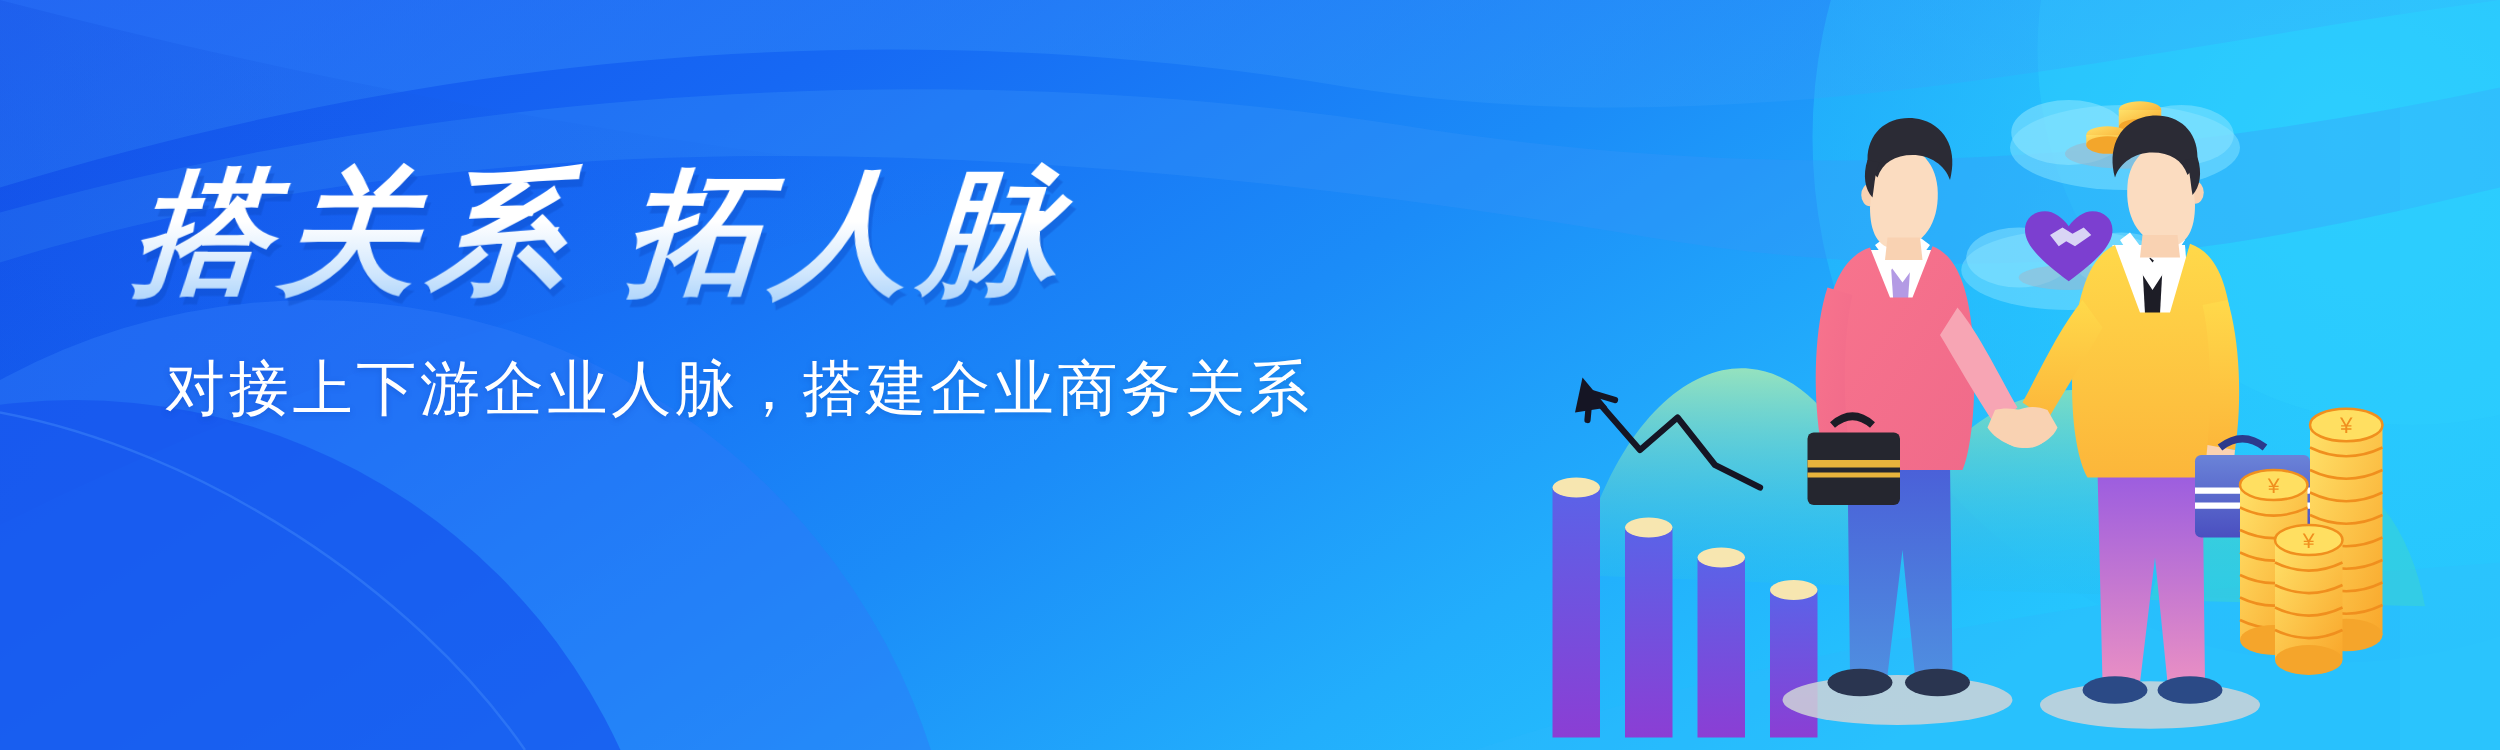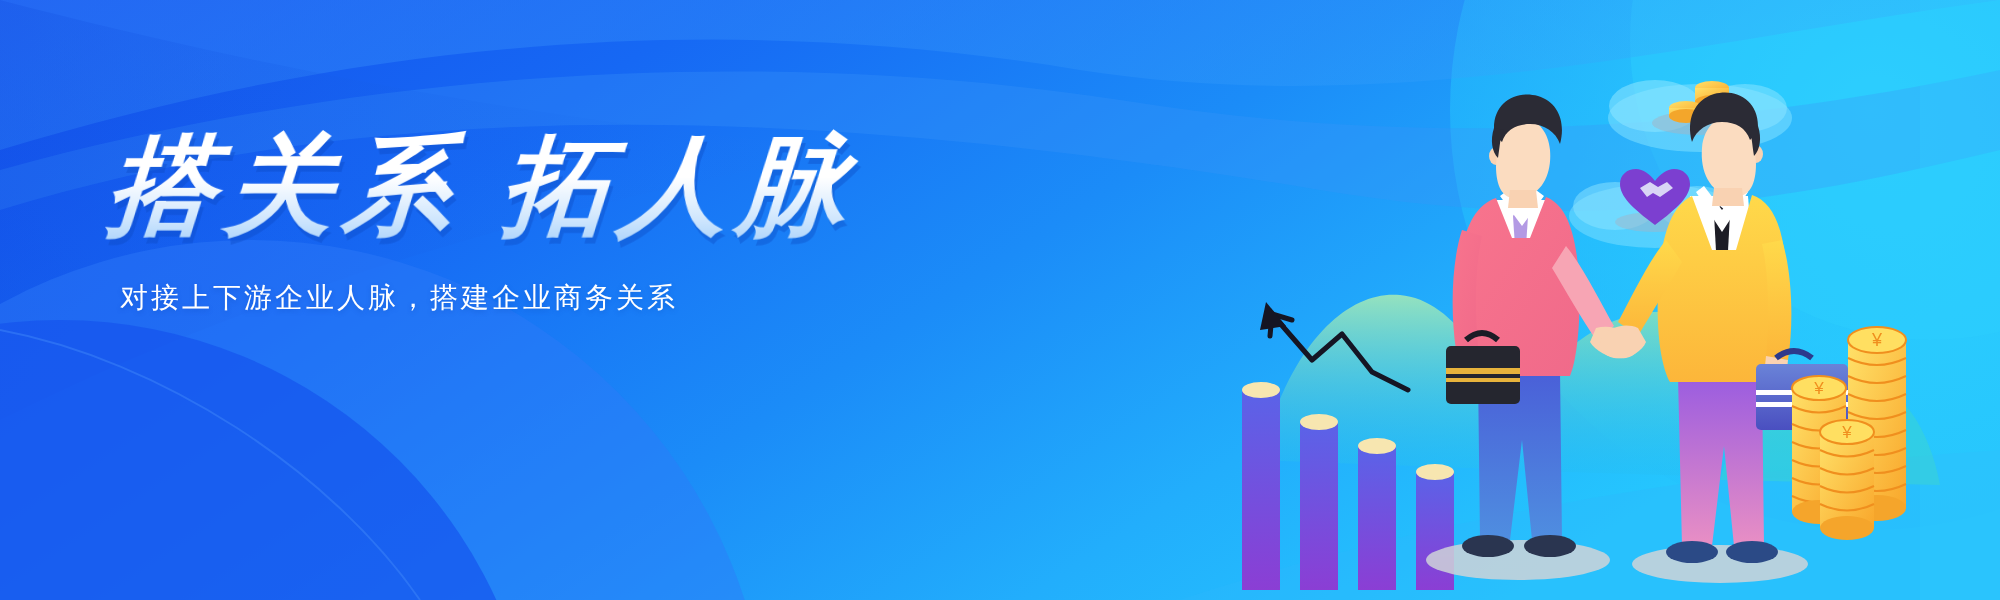--- a/index.html
+++ b/index.html
@@ -30,22 +30,22 @@
     background-clip:text;
     color:transparent;
     -webkit-text-fill-color:transparent;
     filter:drop-shadow(3px 6px 0 rgba(10,70,190,.35));
     white-space:nowrap;
     font-style:italic;
     transform:skewX(-4deg);
   }
   .headline .gap{display:inline-block;width:40px;}
   .subtitle{
-    margin:34px 0 0 12px;
-    font-size:28px;
+    margin:34px 0 0 24px;
+    font-size:48px;
     font-weight:400;
     letter-spacing:3px;
     color:#ffffff;
     white-space:nowrap;
     text-shadow:0 2px 5px rgba(8,60,170,.28);
   }
 
   
   .art{position:absolute;right:40px;bottom:0;width:760px;height:560px;}
   .art svg{width:100%;height:100%;display:block;}

